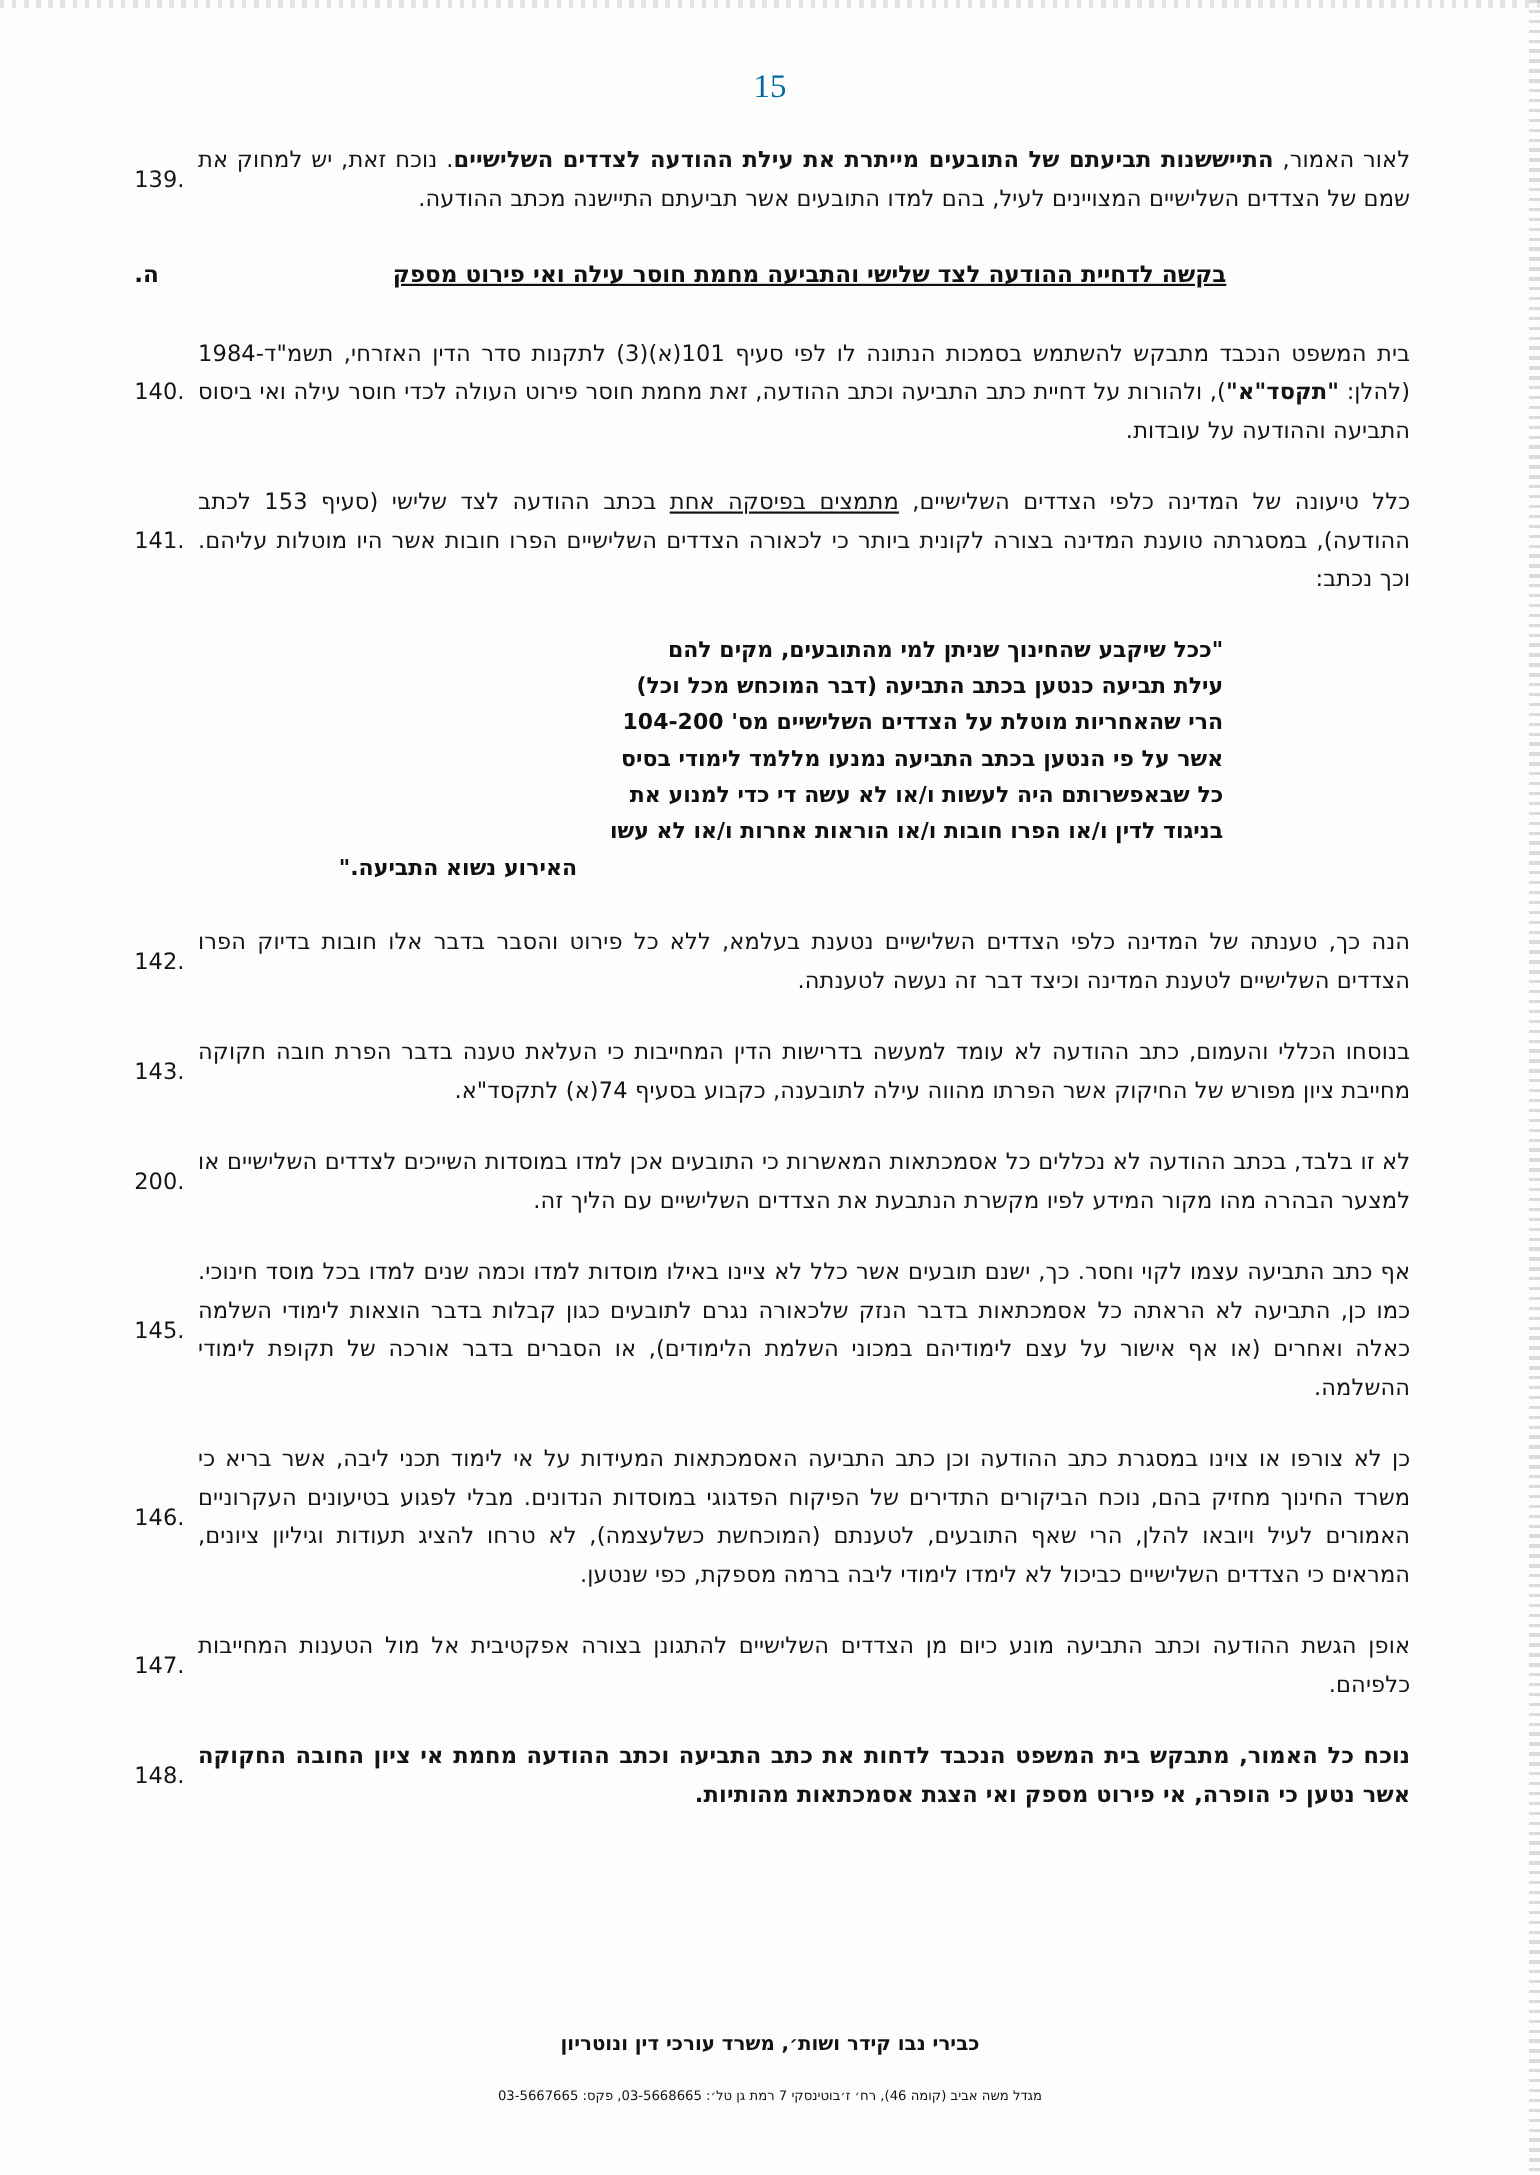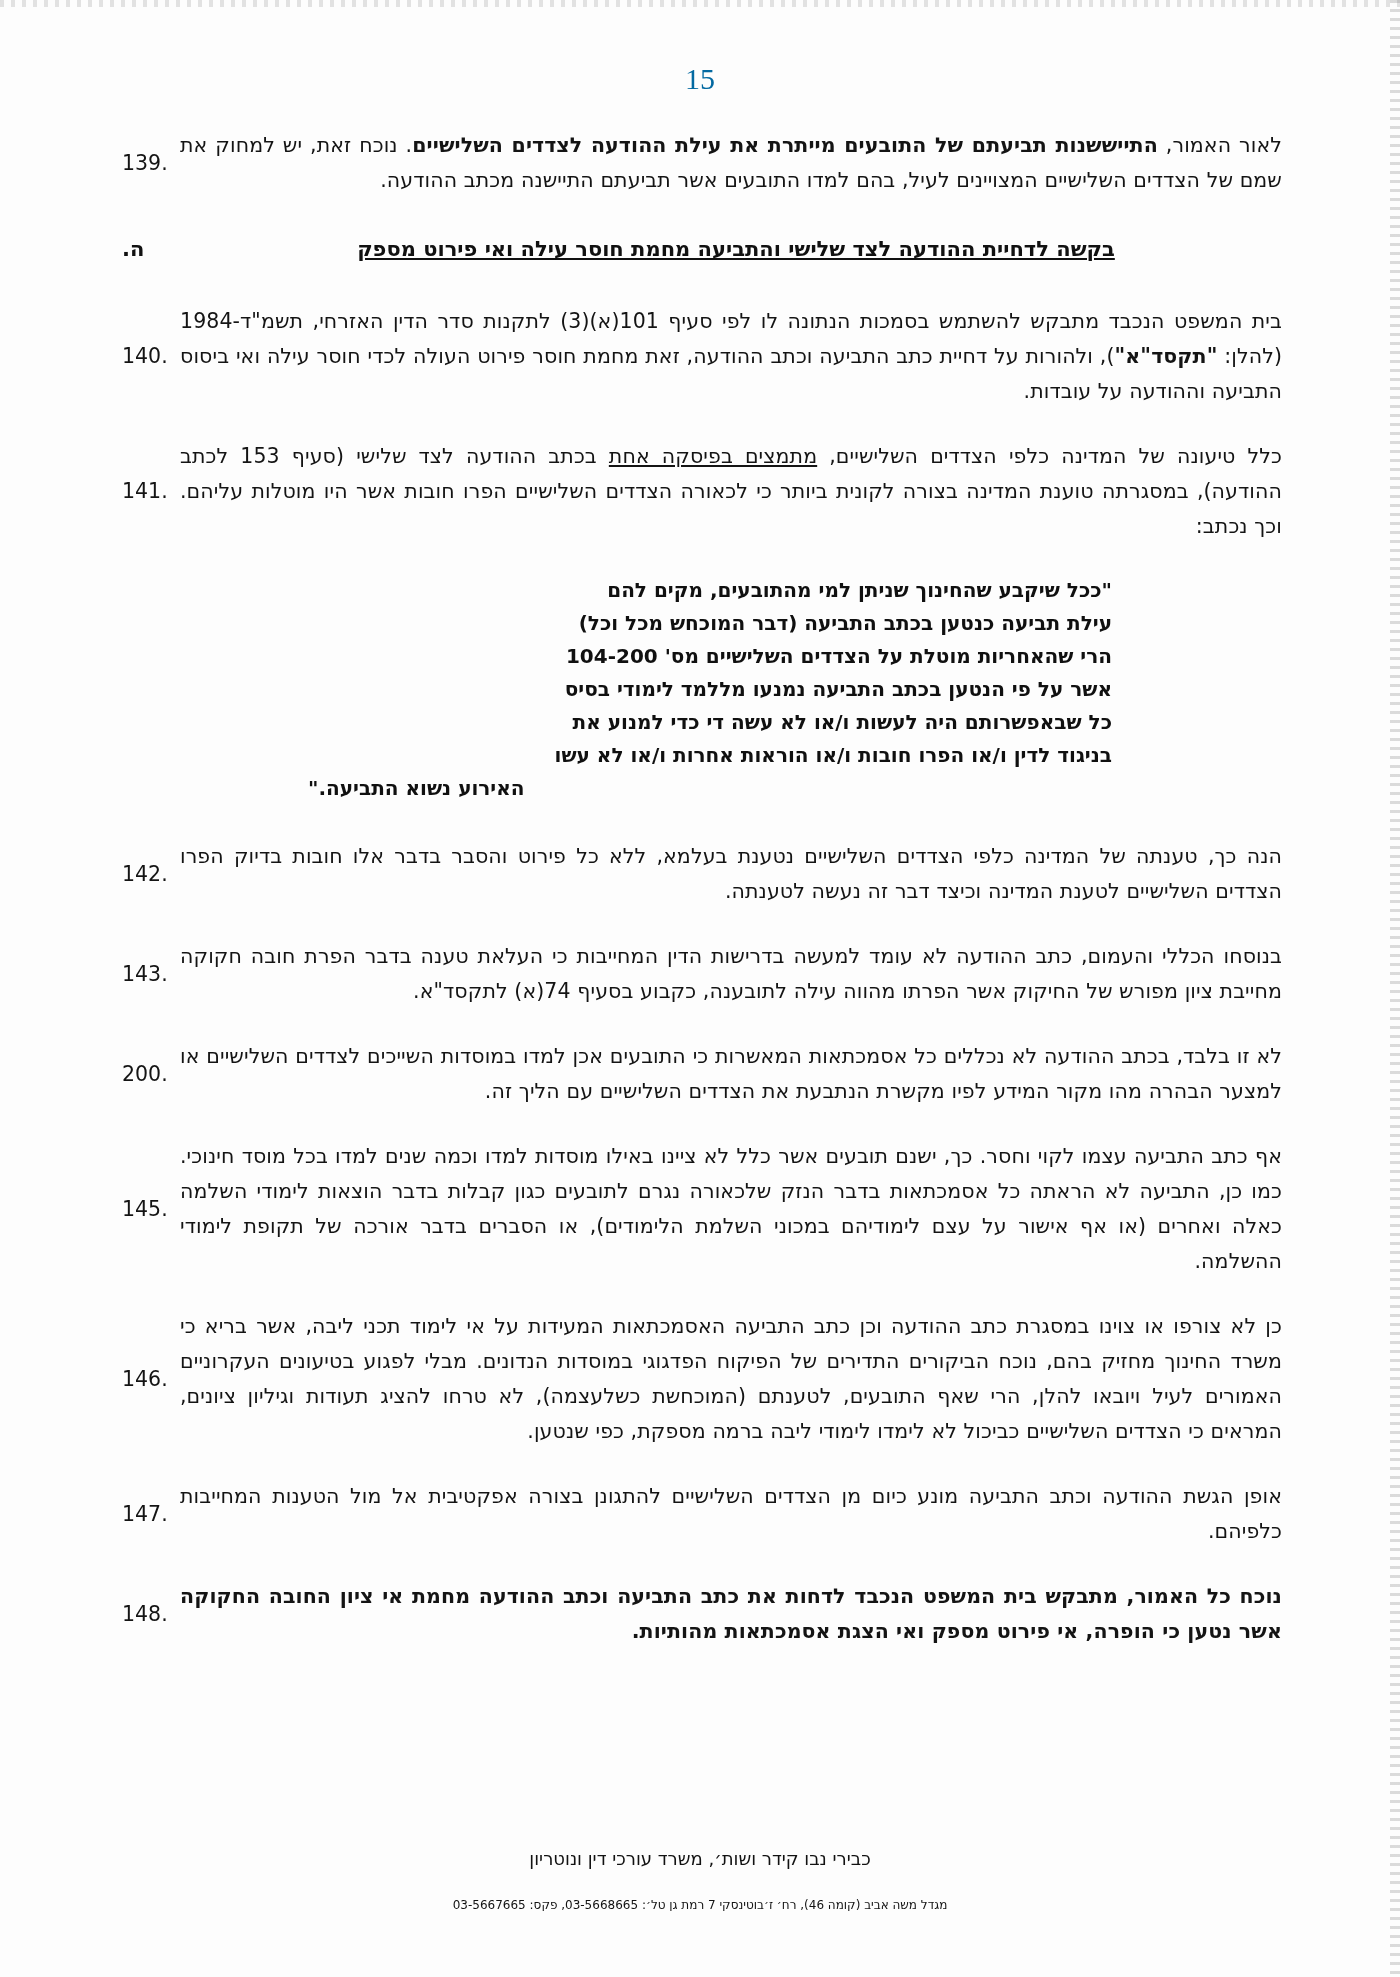--- a/index.html
+++ b/index.html
@@ -151,21 +151,21 @@
   
   .footer {
     position: absolute;
     left: 0;
     right: 0;
     bottom: 58px;
     text-align: center;
   }
   .footer-firm {
     font-size: 18px;
-    font-weight: normal;
+    font-weight: bold;
     color: #121212;
     line-height: 28px;
   }
   .footer-address {
     font-size: 12px;
     color: #121212;
     line-height: 28px;
     margin-top: 18px;
   }
 </style>

